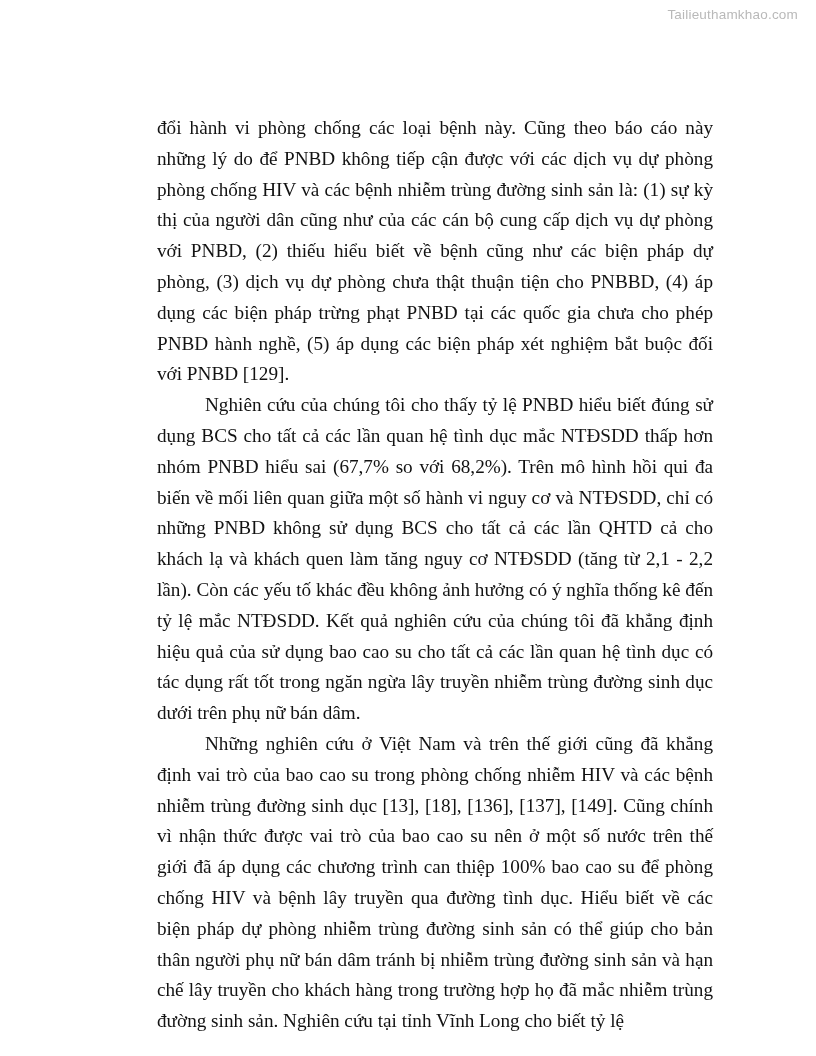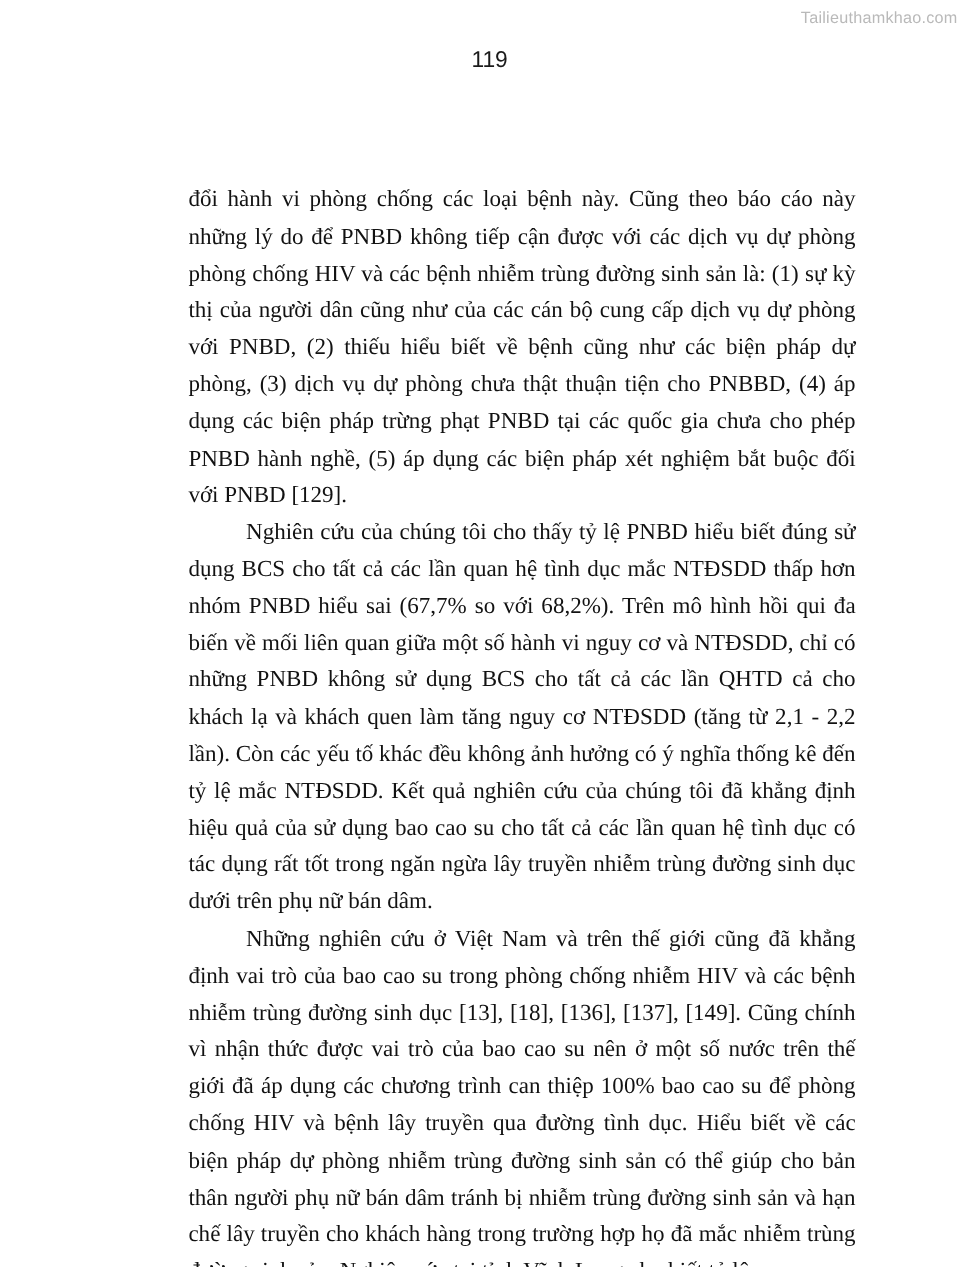--- a/index.html
+++ b/index.html
@@ -61,35 +61,33 @@
     font-size: 19.2px;
     line-height: 30.8px;
     text-indent: 48px;
     color: #121212;
     hyphens: none;
     word-spacing: 0px;
   }
 
   .para.first {
     text-indent: 0;
-    margin-top: 39px;
   }
 
   .para + .para {
     margin-top: 0;
   }
 </style>
 </head>
 <body>
 
 <div class="page">
 
   <div class="watermark">Tailieuthamkhao.com</div>
 
-  <div class="page-number">119</div>
 
   <div class="body-text">
     <p class="para first">đổi hành vi phòng chống các loại bệnh này. Cũng theo báo cáo này những lý do để PNBD không tiếp cận được với các dịch vụ dự phòng phòng chống HIV và các bệnh nhiễm trùng đường sinh sản là: (1) sự kỳ thị của người dân cũng như của các cán bộ cung cấp dịch vụ dự phòng với PNBD, (2) thiếu hiểu biết về bệnh cũng như các biện pháp dự phòng, (3) dịch vụ dự phòng chưa thật thuận tiện cho PNBBD, (4) áp dụng các biện pháp trừng phạt PNBD tại các quốc gia chưa cho phép PNBD hành nghề, (5) áp dụng các biện pháp xét nghiệm bắt buộc đối với PNBD [129].</p>
     <p class="para">Nghiên cứu của chúng tôi cho thấy tỷ lệ PNBD hiểu biết đúng sử dụng BCS cho tất cả các lần quan hệ tình dục mắc NTĐSDD thấp hơn nhóm PNBD hiểu sai (67,7% so với 68,2%). Trên mô hình hồi qui đa biến về mối liên quan giữa một số hành vi nguy cơ và NTĐSDD, chỉ có những PNBD không sử dụng BCS cho tất cả các lần QHTD cả cho khách lạ và khách quen làm tăng nguy cơ NTĐSDD (tăng từ 2,1 - 2,2 lần). Còn các yếu tố khác đều không ảnh hưởng có ý nghĩa thống kê đến tỷ lệ mắc NTĐSDD.  Kết quả nghiên cứu của chúng tôi đã khẳng định hiệu quả của sử dụng bao cao su cho tất cả các lần quan hệ tình dục có tác dụng rất tốt trong ngăn ngừa lây truyền nhiễm trùng đường sinh dục dưới trên phụ nữ bán dâm.</p>
     <p class="para">Những nghiên cứu ở Việt Nam và trên thế giới cũng đã khẳng định vai trò của bao cao su trong phòng chống nhiễm HIV và các bệnh nhiễm trùng đường sinh dục [13], [18], [136], [137], [149]. Cũng chính vì nhận thức được vai trò của bao cao su nên ở một số nước trên thế giới  đã áp dụng các chương trình can thiệp 100% bao cao su để phòng chống HIV và bệnh lây truyền qua đường tình dục. Hiểu biết về các biện pháp dự phòng nhiễm trùng đường sinh sản có thể giúp cho bản thân người phụ nữ bán dâm tránh bị nhiễm trùng đường sinh sản và hạn chế lây truyền cho khách hàng trong trường hợp họ đã mắc nhiễm trùng đường sinh sản. Nghiên cứu tại tỉnh Vĩnh Long cho biết tỷ lệ</p>
   </div>
 
 </div>
 
 </body></html>

